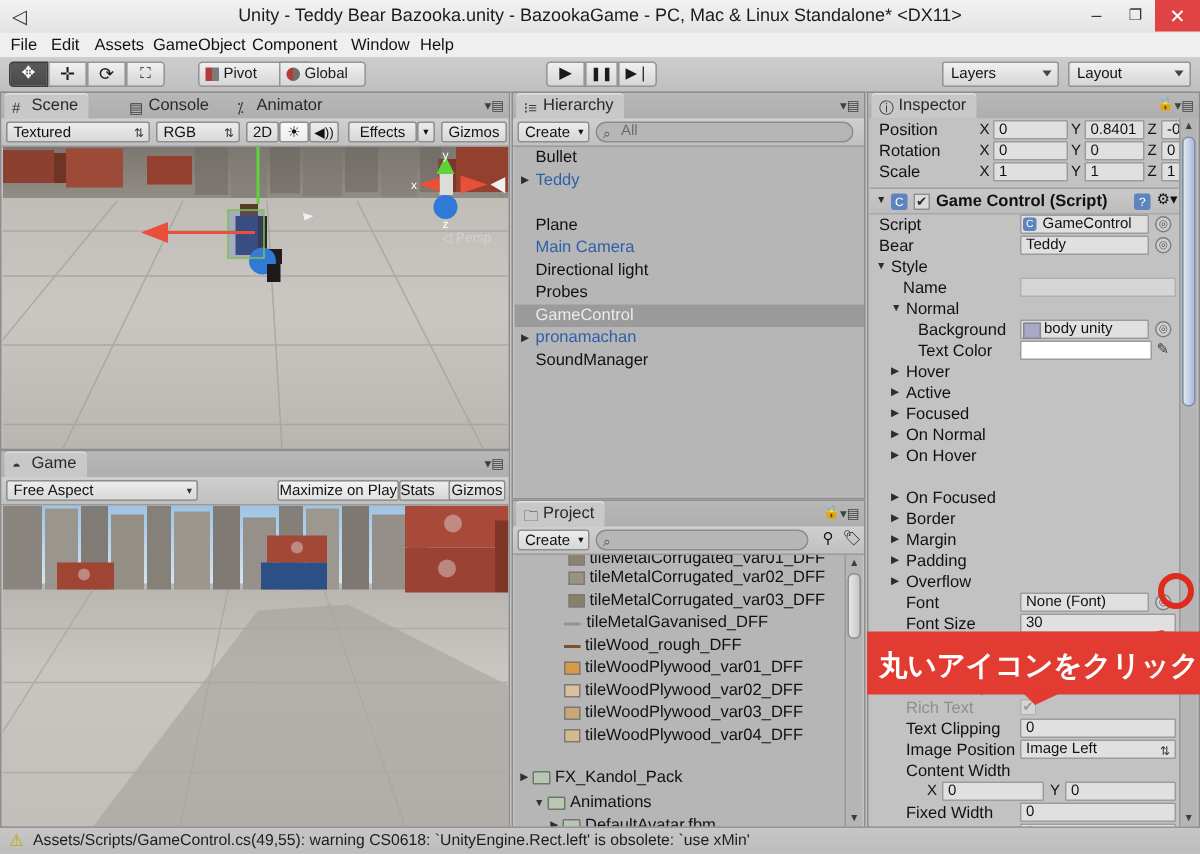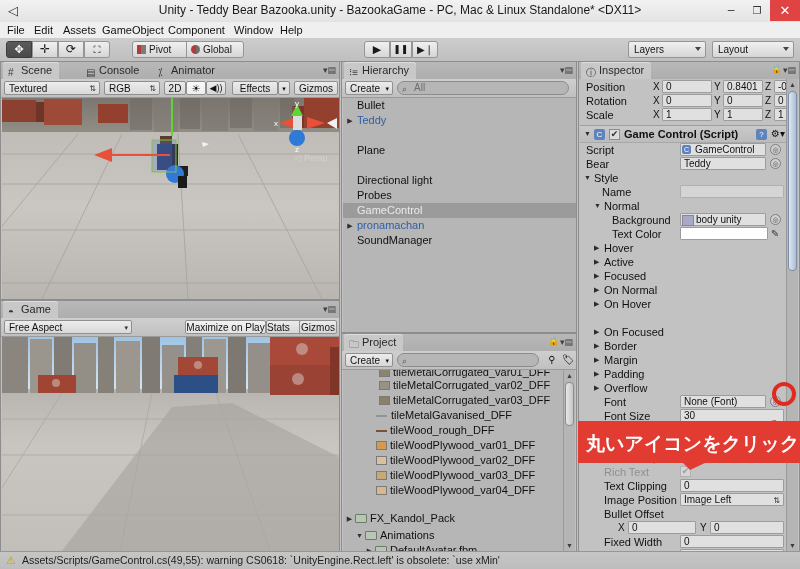--- a/index.html
+++ b/index.html
@@ -430,20 +430,23 @@
       <div class="hrow" style="top:0">
           <span class="lbl normal-txt" style="left:14px">Bullet</span>
         </div>
       <div class="hrow" style="top:15px">
           <span class="tw" style="left:2px">▶</span>
           <span class="lbl prefab" style="left:14px">Teddy</span>
         </div>
       <div class="hrow" style="top:45px">
           <span class="lbl normal-txt" style="left:14px">Plane</span>
         </div>
+      <div class="hrow" style="top:60px">
+          <span class="lbl prefab" style="left:14px">Main Camera</span>
+        </div>
       <div class="hrow" style="top:75px">
           <span class="lbl normal-txt" style="left:14px">Directional light</span>
         </div>
       <div class="hrow" style="top:90px">
           <span class="lbl normal-txt" style="left:14px">Probes</span>
         </div>
       <div class="hrow sel" style="top:105px">
           <span class="lbl sel-txt" style="left:14px">GameControl</span>
         </div>
       <div class="hrow" style="top:120px">
@@ -693,21 +696,21 @@
       </div>
       <div class="irow" style="top:400px">
         <span class="ilabel" style="left:24px">Text Clipping</span>
         <span class="ifield" style="left:100px;width:104px">0</span>
       </div>
       <div class="irow" style="top:414px">
         <span class="ilabel" style="left:24px">Image Position</span>
         <span class="ifield" style="left:100px;width:104px">Image Left<span class="enumcar">⇅</span></span>
       </div>
       <div class="irow" style="top:428px">
-        <span class="ilabel" style="left:24px">Bullet Offset</span>
+        <span class="ilabel" style="left:24px">Content Width</span>
       </div>
       <div class="irow" style="top:442px">
         <span class="axis" style="left:38px">X</span>
         <span class="ifield" style="left:48px;width:68px">0</span>
         <span class="axis" style="left:120px">Y</span>
         <span class="ifield" style="left:130px;width:74px">0</span>
       </div>
       <div class="irow" style="top:456px">
         <span class="ilabel" style="left:24px">Fixed Width</span>
         <span class="ifield" style="left:100px;width:104px">0</span>

